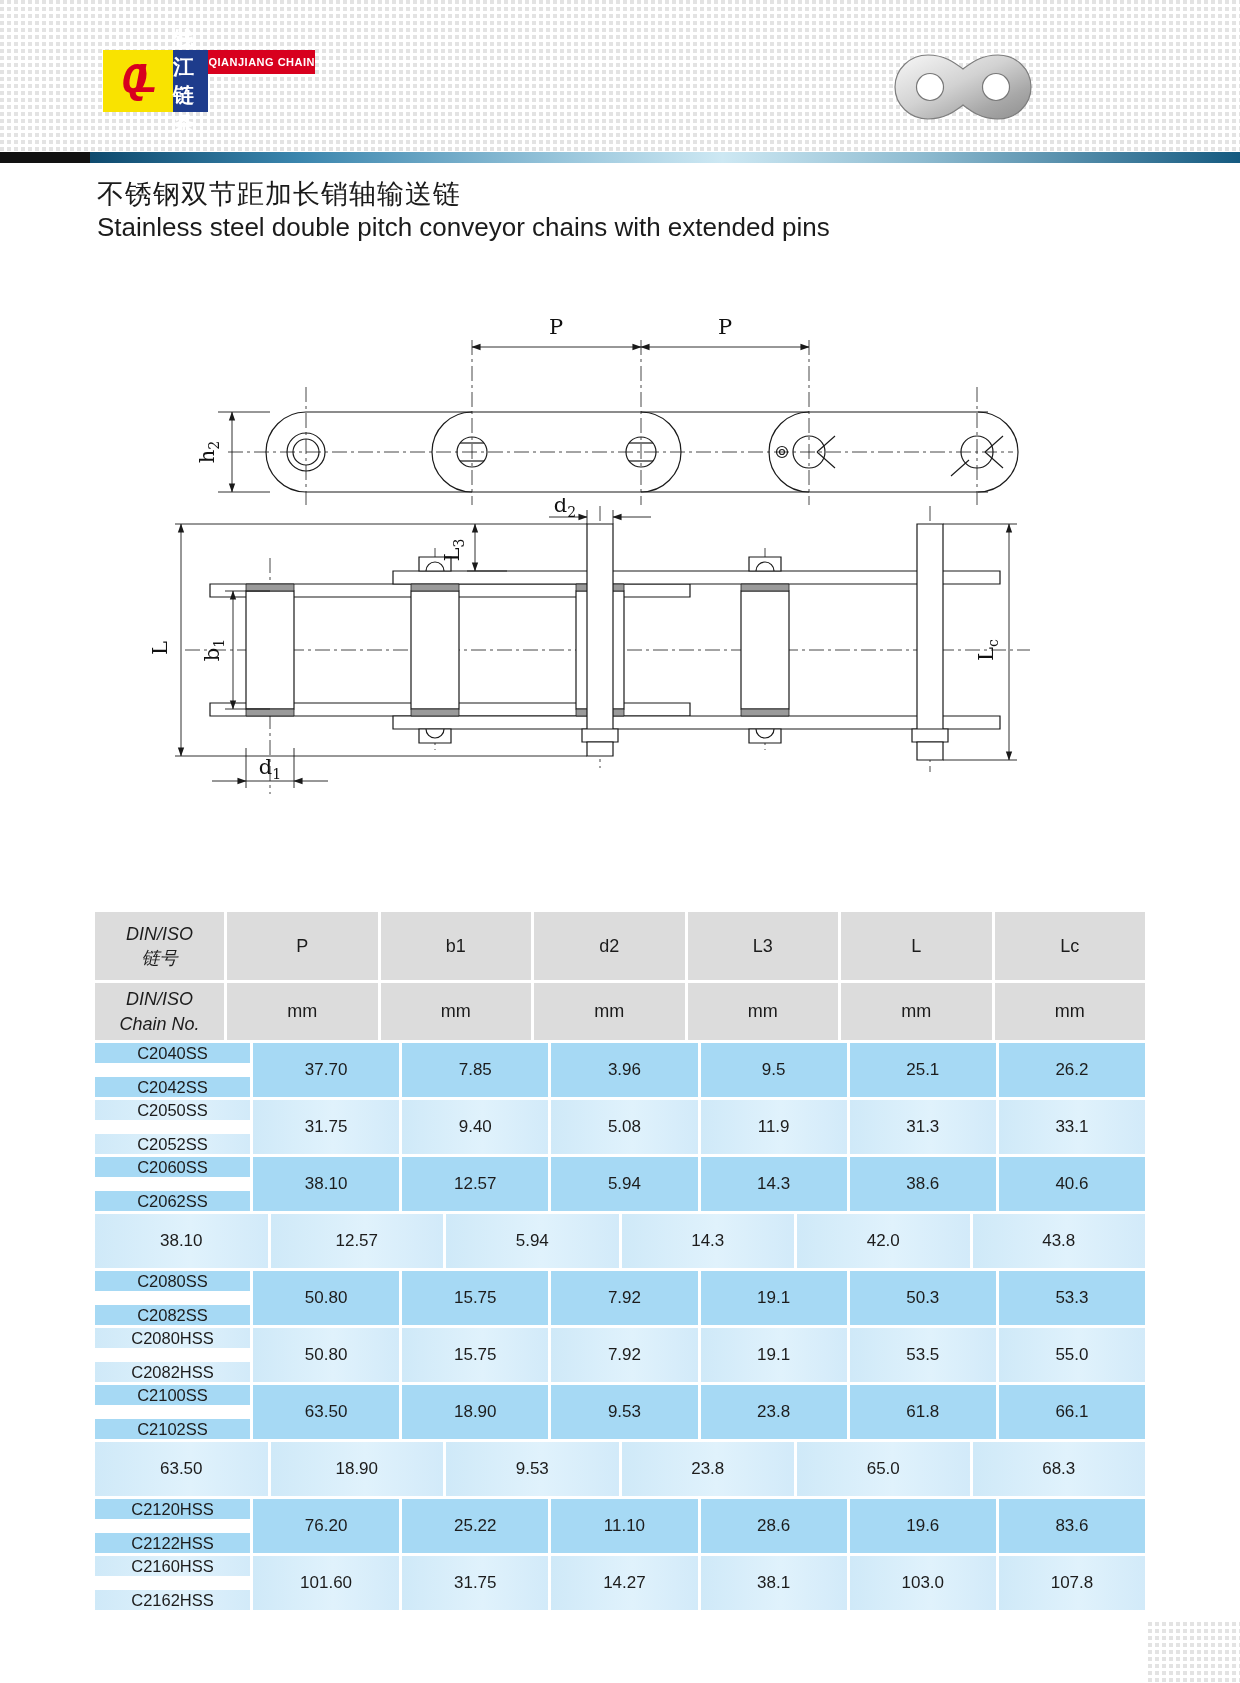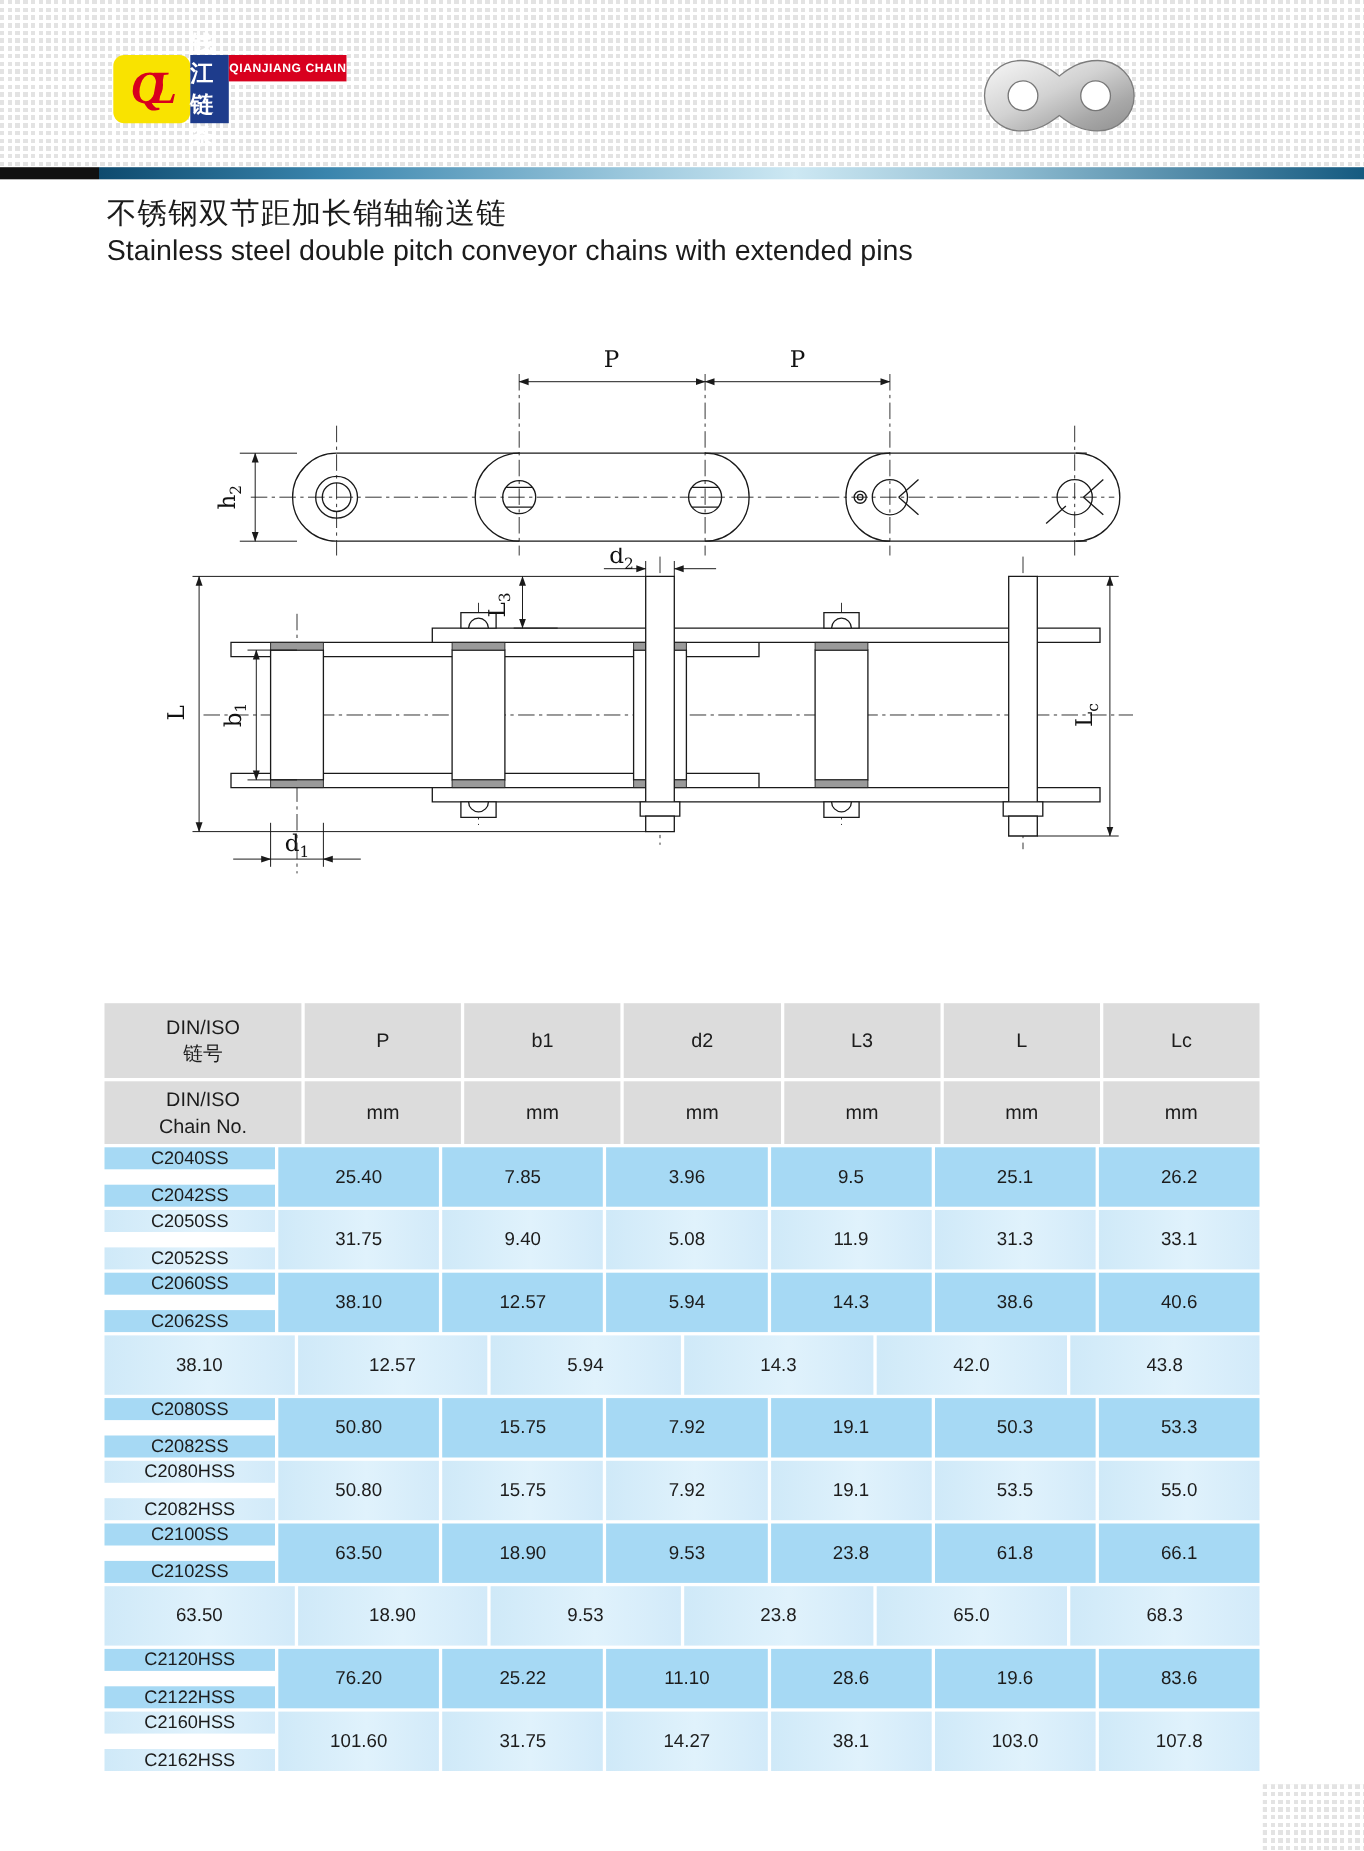--- a/index.html
+++ b/index.html
@@ -18,21 +18,21 @@
 
   
   .sep-bar{position:absolute;left:0;top:152px;width:1240px;height:11px;}
   .sep-black{position:absolute;left:0;top:0;width:90px;height:11px;background:#111;}
   .sep-blue{position:absolute;left:90px;top:0;width:1150px;height:11px;
     background:linear-gradient(90deg,#0e4a6e 0%,#3a85ad 18%,#9cc8dd 42%,#cde8f3 55%,#8fbcd1 72%,#155a80 100%);}
 
   
   .logo{position:absolute;left:103px;top:50px;height:62px;display:flex;}
   .logo-mark{width:70px;height:62px;background:var(--logo_yellow,#f9e300);display:flex;align-items:center;justify-content:center;
-    font-family:Liberation Serif, serif;font-style:italic;font-weight:bold;font-size:42px;color:var(--brand_red,#d8001e);letter-spacing:-14px;padding-right:10px;box-sizing:border-box;border-radius:10px;}
+    font-family:Liberation Mono, monospace;font-style:italic;font-weight:bold;font-size:42px;color:var(--brand_red,#d8001e);letter-spacing:-14px;padding-right:10px;box-sizing:border-box;}
   .logo-text{width:142px;height:62px;display:flex;flex-direction:row;}
   .logo-cn{flex:1;background:var(--brand_blue,#1e3c8c);color:#fff;display:flex;align-items:center;justify-content:center;
     font-size:21px;font-weight:bold;letter-spacing:3px;}
   .logo-en{height:24px;background:var(--brand_red,#d8001e);color:#fff;display:flex;align-items:center;justify-content:center;
     font-size:11px;font-weight:bold;letter-spacing:.5px;}
 
   .linkplate{position:absolute;left:888px;top:48px;width:150px;height:78px;}
 
   
   .title-cn{position:absolute;left:97px;top:176px;font-size:27px;color:#1b1b1b;letter-spacing:1px;}
@@ -48,21 +48,21 @@
   .cl{stroke:#1a1a1a;stroke-width:.8;fill:none;stroke-dasharray:15 4 3 4;}
   .dim{stroke:#1a1a1a;stroke-width:.9;fill:none;}
   .dimtxt{font-family:"DejaVu Serif",serif;font-size:21px;fill:#111;}
   .dimsub{font-size:14px;}
 
   
   .spec-table{position:absolute;left:95px;top:912px;width:1050px;background:#fff;}
   .trow{display:flex;gap:3px;margin-bottom:3px;}
   .hcell{background:var(--header_gray,#dcdcdc);display:flex;flex-direction:column;align-items:center;justify-content:center;
     color:#1c1c1c;font-size:18px;line-height:1.35;}
-  .c1{width:179px;flex:none;}
+  .c1{width:129px;flex:none;font-style:italic;}
   .cv{flex:1;}
   .h1{height:68px;}
   .h2r{height:57px;}
   .pair{display:flex;gap:3px;margin-bottom:3px;}
   .chaincol{width:155px;flex:none;display:flex;flex-direction:column;gap:14px;}
   .chain{flex:1;display:flex;align-items:center;justify-content:center;font-size:16.5px;color:#1c1c1c;}
   .val{flex:1;height:54px;display:flex;align-items:center;justify-content:center;font-size:17px;color:#1c1c1c;}
   .pair.dark .chain,.pair.dark .val{background:var(--row_dark,#a6d9f4);}
   .pair.light .chain,.pair.light .val{background:linear-gradient(90deg,#cfe9f8 0%,#e0f2fc 55%,#d2eaf9 100%);}
 </style>
@@ -267,21 +267,21 @@
       <div class="hcell cv h2r">mm</div>
       <div class="hcell cv h2r">mm</div>
       <div class="hcell cv h2r">mm</div>
     </div>
     <div id="rows">
     <div class="pair dark">
       <div class="chaincol">
         <div class="chain">C2040SS</div>
         <div class="chain">C2042SS</div>
       </div>
-      <div class="val">25.40</div>
+      <div class="val">37.70</div>
       <div class="val">7.85</div>
       <div class="val">3.96</div>
       <div class="val">9.5</div>
       <div class="val">25.1</div>
       <div class="val">26.2</div>
     </div>
 
     <div class="pair light">
       <div class="chaincol">
         <div class="chain">C2050SS</div>

